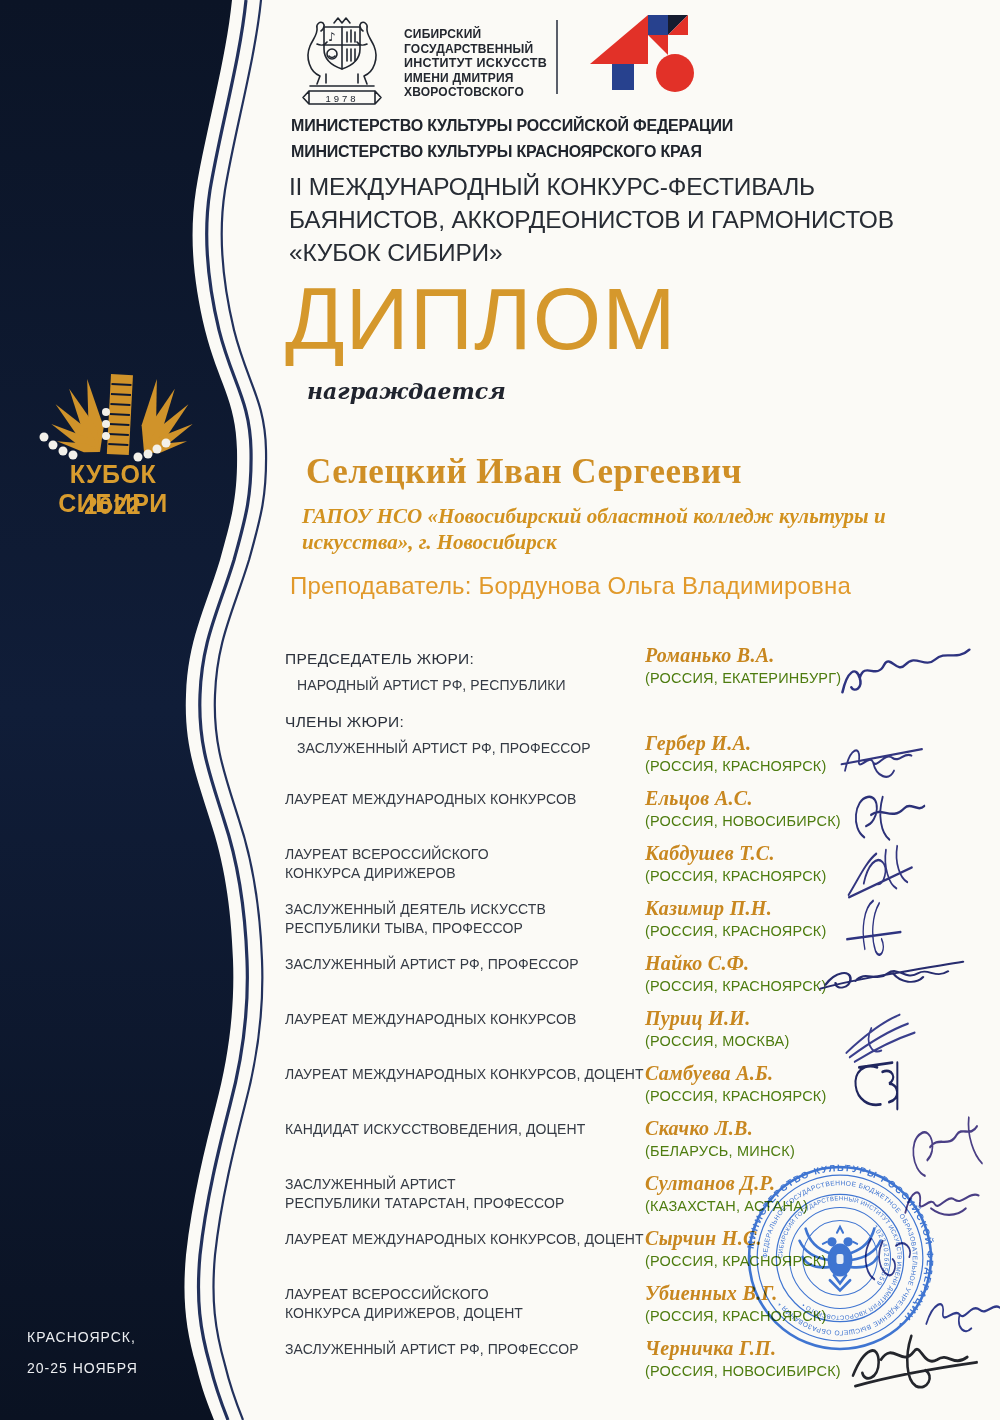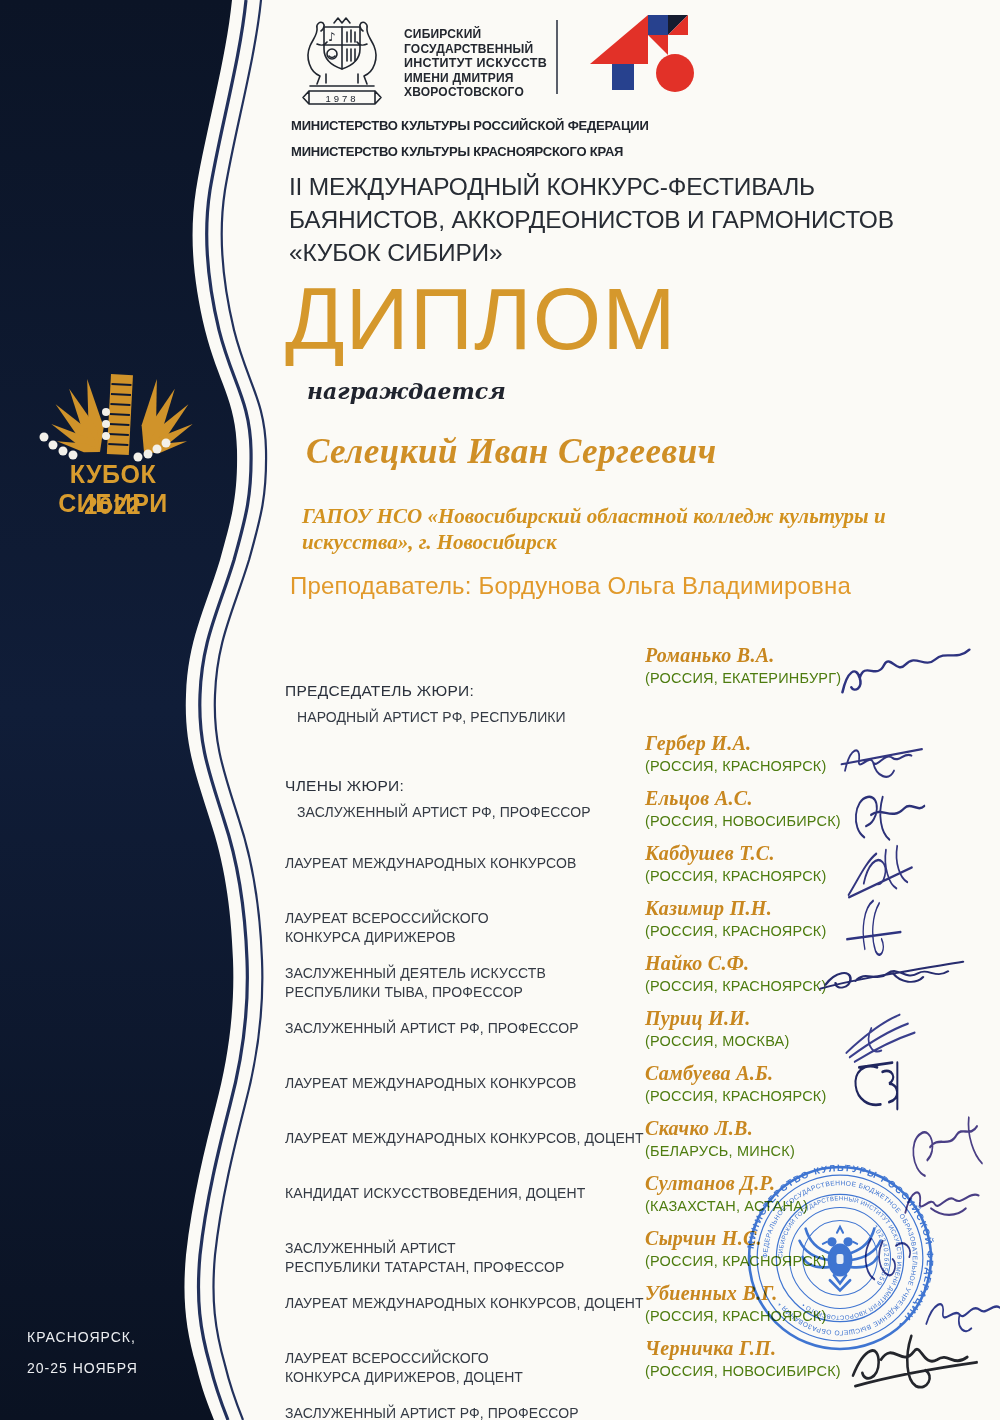--- a/index.html
+++ b/index.html
@@ -13,37 +13,37 @@
         color:#d89c2e;font-weight:bold;font-size:24px;letter-spacing:1px;}
   .venue{position:absolute;left:27px;top:1322px;z-index:2;color:#eceef1;font-size:14px;
         letter-spacing:1px;line-height:31px;}
   
   .emblem{position:absolute;left:290px;top:14px;z-index:3;}
   .inst-name{position:absolute;left:404px;top:27px;z-index:3;color:#23272f;font-size:12px;
         font-weight:bold;line-height:14.6px;letter-spacing:.2px;}
   .inst-name .strong{font-size:12.5px;letter-spacing:.3px;}
   .hdr-divider{position:absolute;left:556px;top:20px;width:2px;height:74px;background:#5a5f6a;z-index:3;}
   .logo45{position:absolute;left:582px;top:12px;z-index:3;}
-  .ministry{position:absolute;left:291px;top:113px;color:#20252d;font-size:13px;font-weight:bold;
+  .ministry{position:absolute;left:291px;top:113px;color:#20252d;font-size:16px;font-weight:bold;
         line-height:25.5px;letter-spacing:-0.2px;z-index:3;}
   .competition{position:absolute;left:289px;top:170px;color:#272c34;font-size:24.5px;
         line-height:33px;letter-spacing:-0.2px;z-index:3;}
   
   .big-title{position:absolute;left:285px;top:268px;font-size:88px;font-weight:normal;
         letter-spacing:1px;color:#d5982c;z-index:3;}
   .awarded{position:absolute;left:307px;top:378px;font-family:"DejaVu Serif","Liberation Serif",serif;
         font-style:italic;font-weight:bold;font-size:22px;color:#20242e;z-index:3;}
-  .recipient{position:absolute;left:306px;top:432px;font-family:"Liberation Serif",serif;
-        font-weight:bold;font-size:35px;color:#cf8f26;z-index:3;letter-spacing:.5px;font-style:italic;}
+  .recipient{position:absolute;left:306px;top:452px;font-family:"Liberation Serif",serif;
+        font-weight:bold;font-size:35px;color:#cf8f26;z-index:3;letter-spacing:.5px;}
   .org{position:absolute;left:302px;top:503px;width:612px;font-family:"Liberation Serif",serif;
         font-weight:bold;font-style:italic;font-size:21px;line-height:26px;color:#d2921f;z-index:3;}
   .teacher{position:absolute;left:290px;top:572px;font-size:24px;color:#e1992a;z-index:3;letter-spacing:.2px;}
   
   .jury-left{position:absolute;left:285px;top:650px;width:360px;z-index:3;color:#343a44;}
-  .jury-left .jhdr{font-size:15.5px;color:#2b313c;letter-spacing:.3px;margin-top:32px;}
+  .jury-left .jhdr{font-size:15.5px;color:#2b313c;letter-spacing:.3px;}
   .jury-left .h-chair{height:26px;}
   .jury-left .h-members{height:26px;}
   .jury-left .jlab{font-size:14px;line-height:19px;letter-spacing:.1px;}
   .jury-left .h-sub1{height:37px;}
   .jury-left .h-sub2{height:51px;}
   .jury-left .h-label{height:55px;}
   .jury-left .indent{padding-left:12px;}
   .jury-right{position:absolute;left:645px;top:644px;width:352px;z-index:3;}
   .je{height:55px;}
   .je.first{height:88px;}

